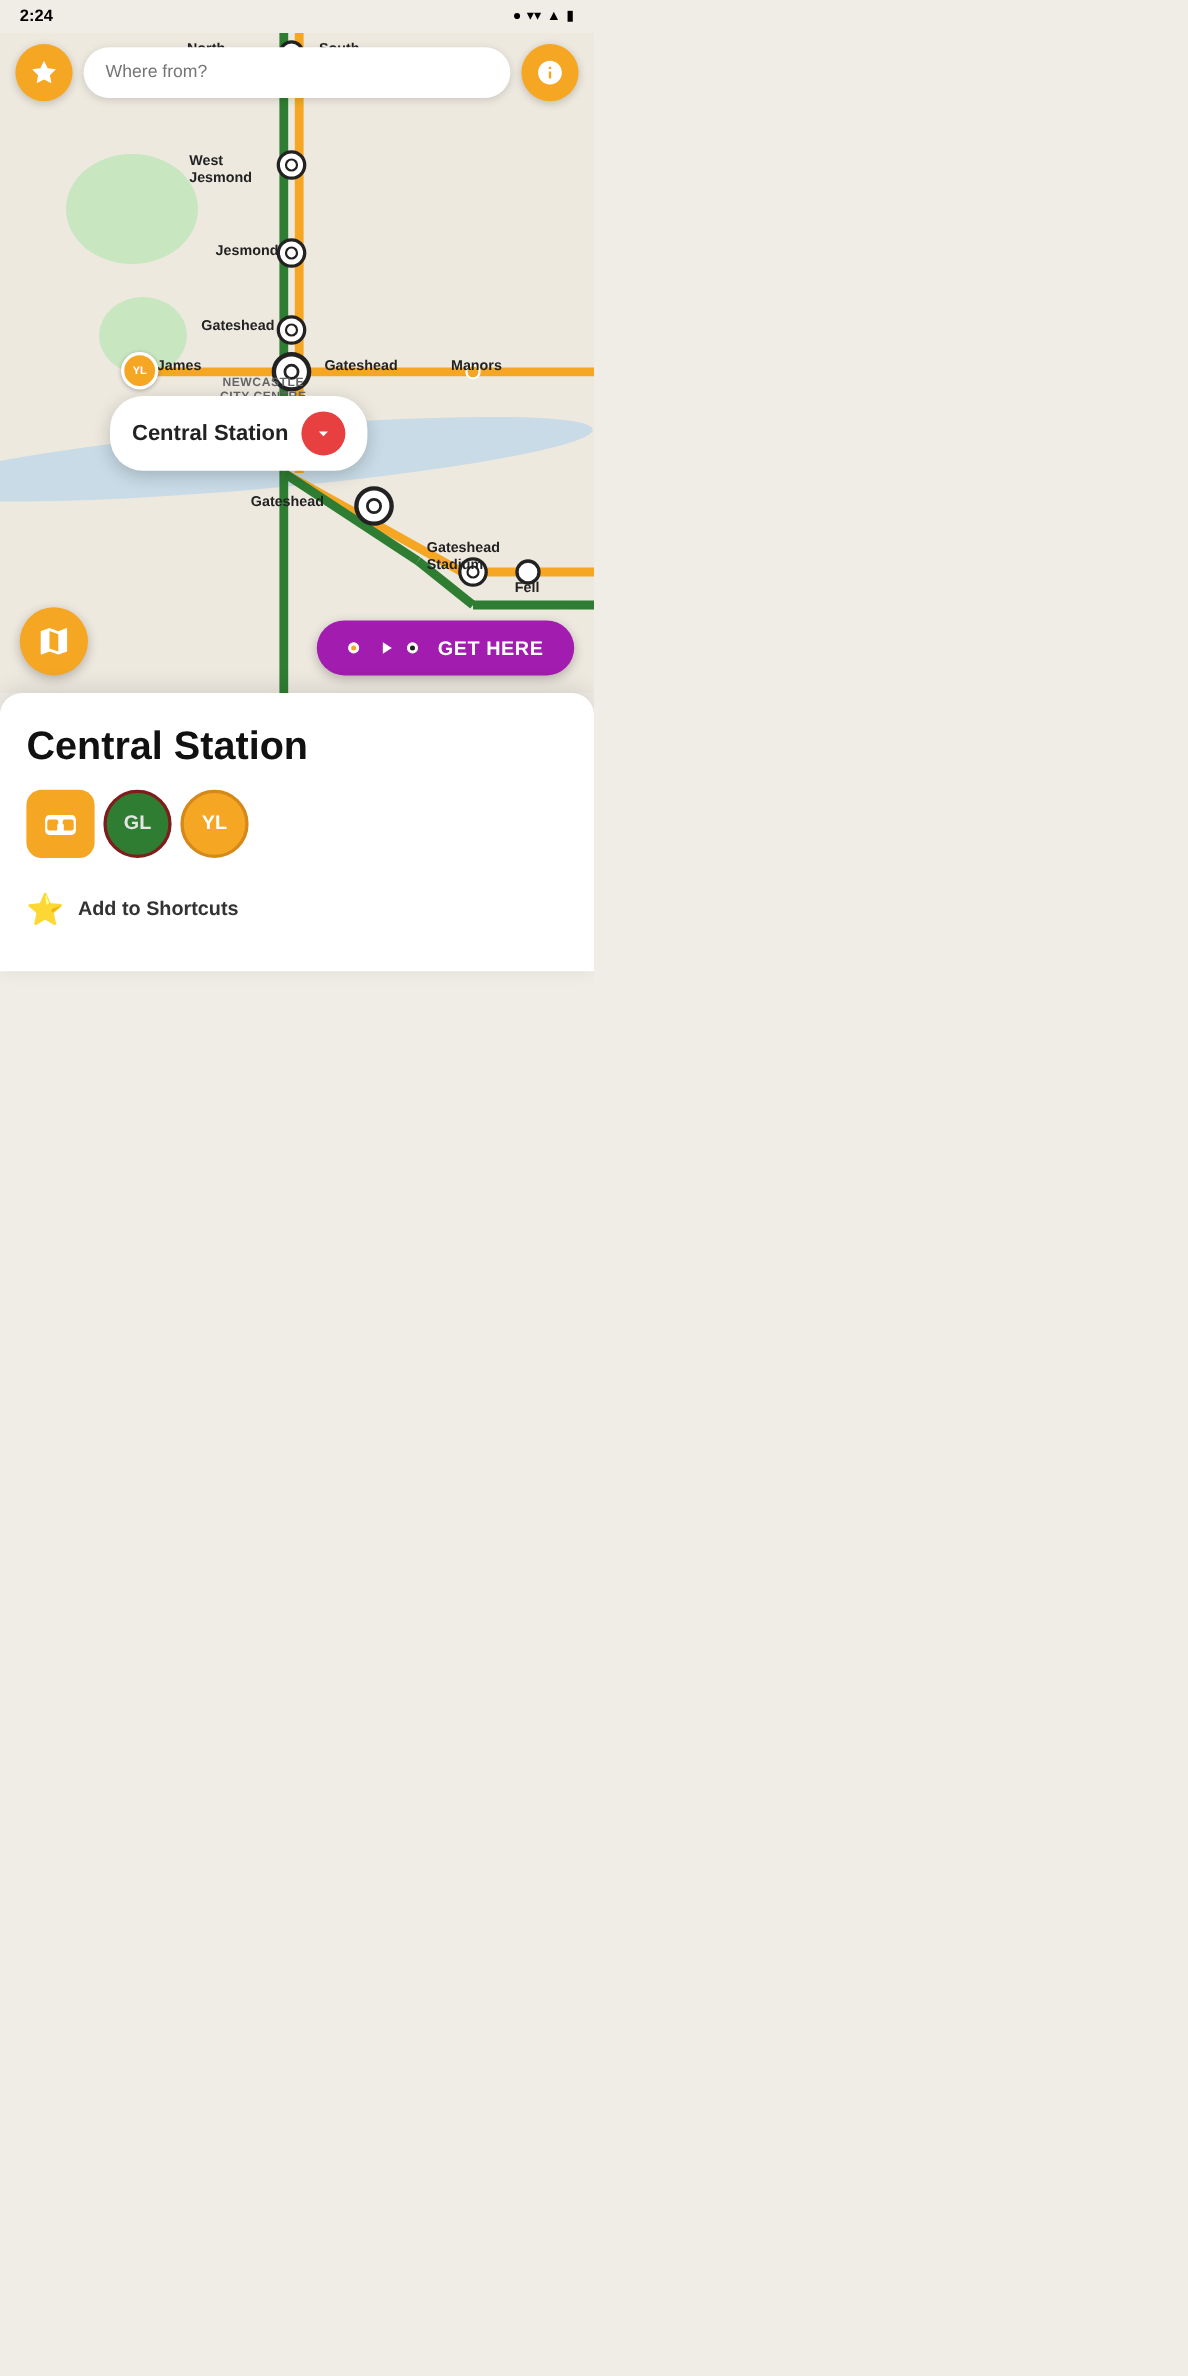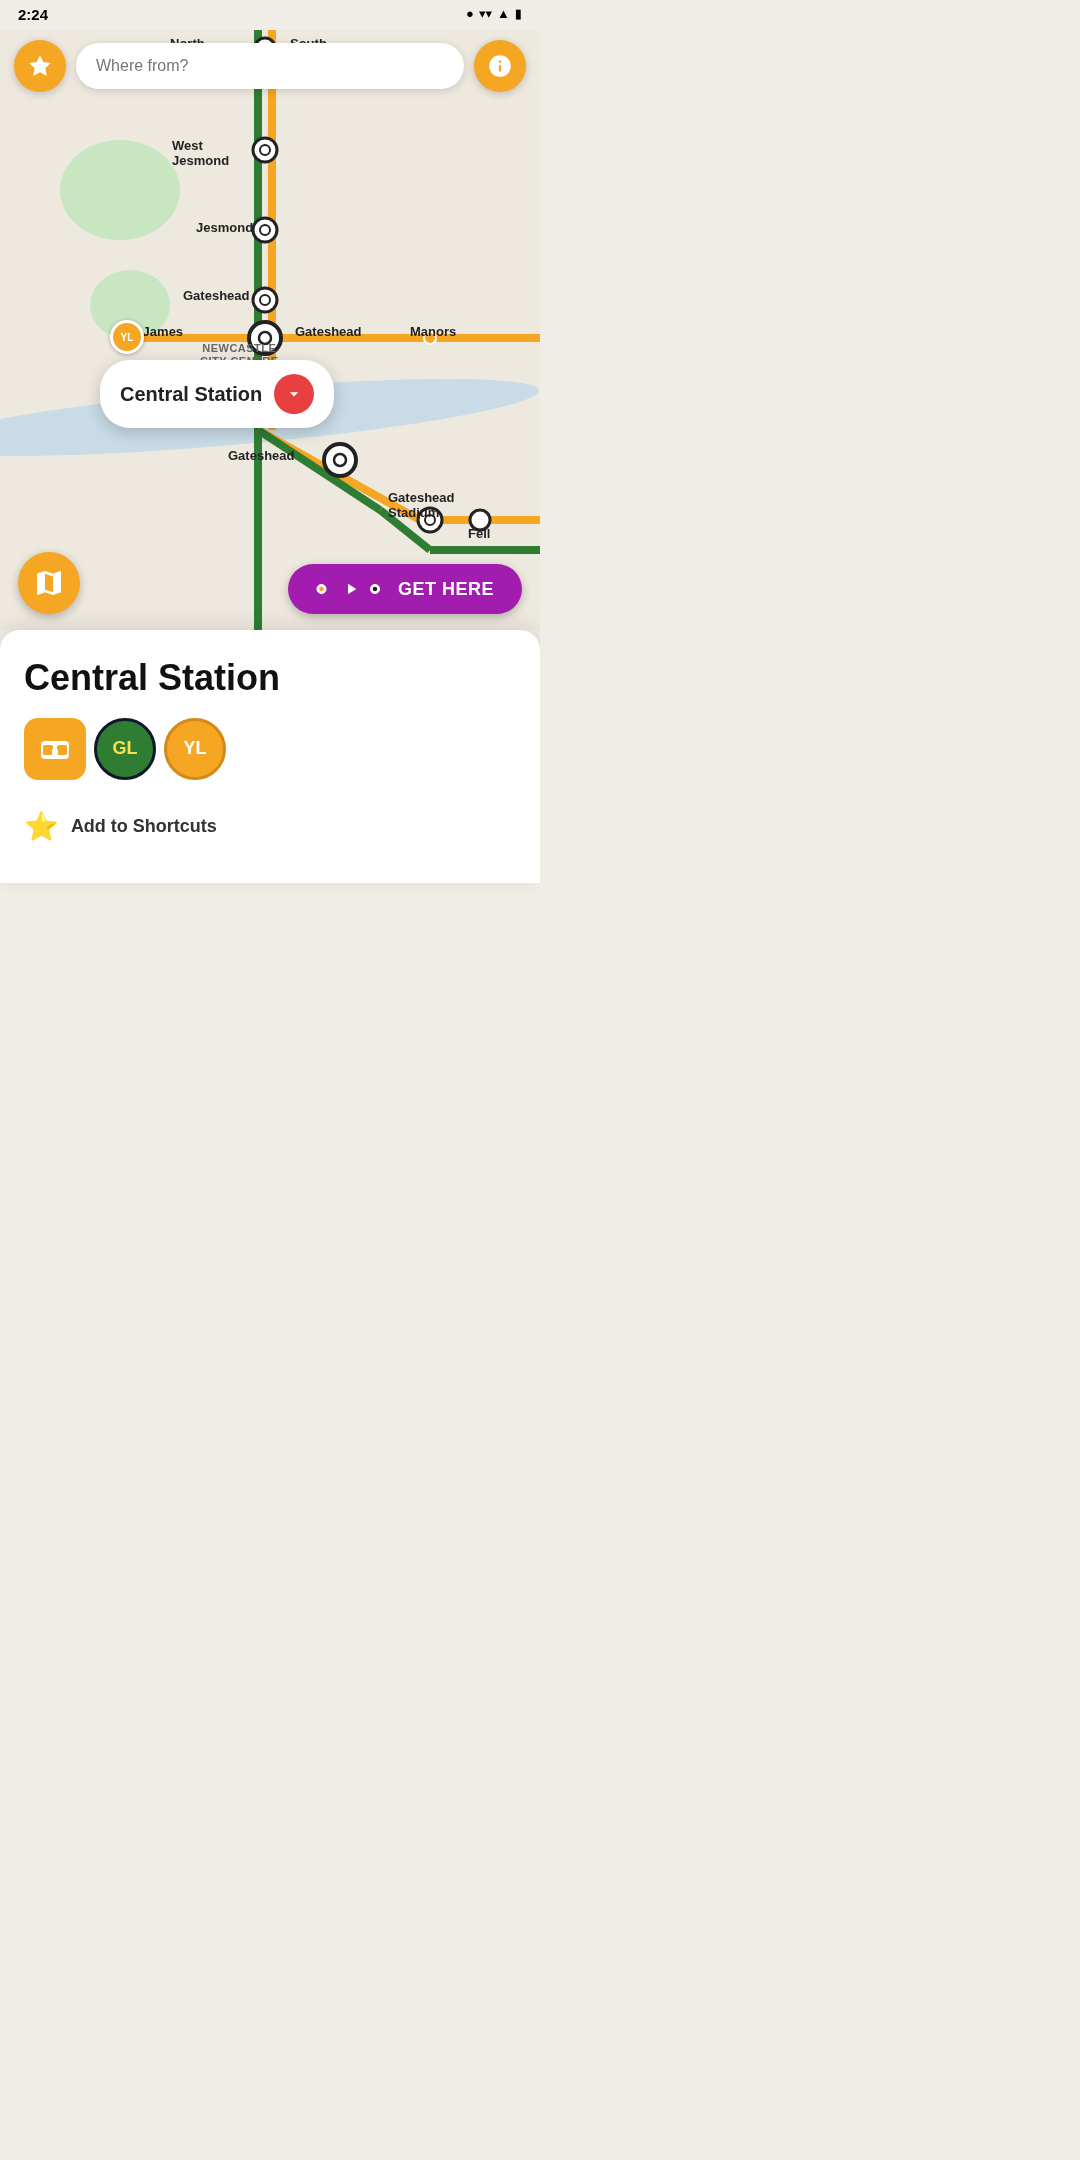--- a/index.html
+++ b/index.html
@@ -292,22 +292,22 @@
     .badge-gl {
       width: 62px;
       height: 62px;
       border-radius: 50%;
       background: #2e7d32;
       display: flex;
       align-items: center;
       justify-content: center;
       font-size: 18px;
       font-weight: 900;
-      color: #fde047;
-      border: 3px solid #0f172a;
+      color: #e5e5e5;
+      border: 3px solid #7f1d1d;
     }
     .badge-yl {
       width: 62px;
       height: 62px;
       border-radius: 50%;
       background: #f5a623;
       display: flex;
       align-items: center;
       justify-content: center;
       font-size: 18px;

